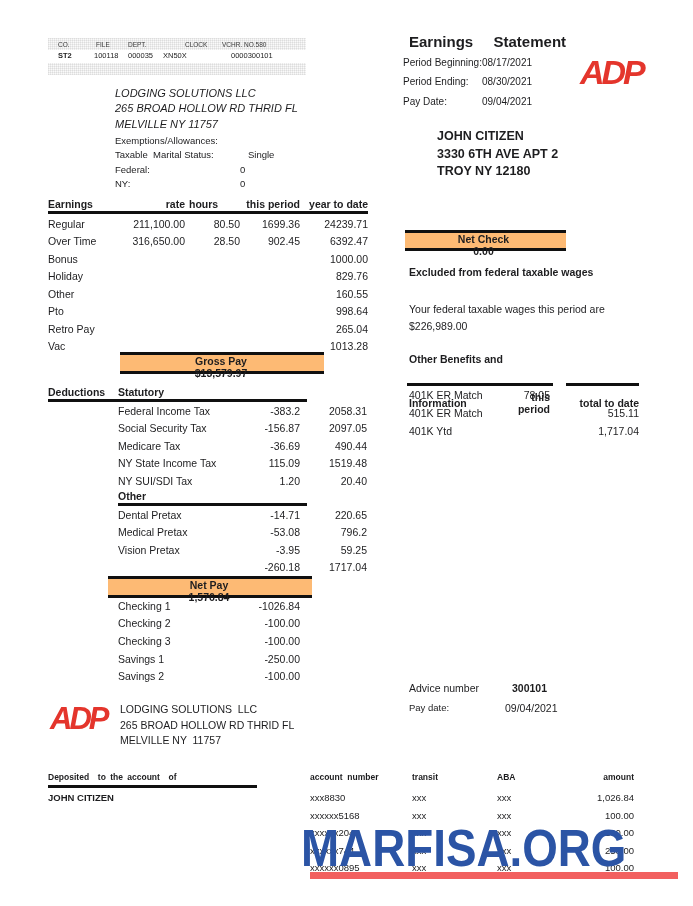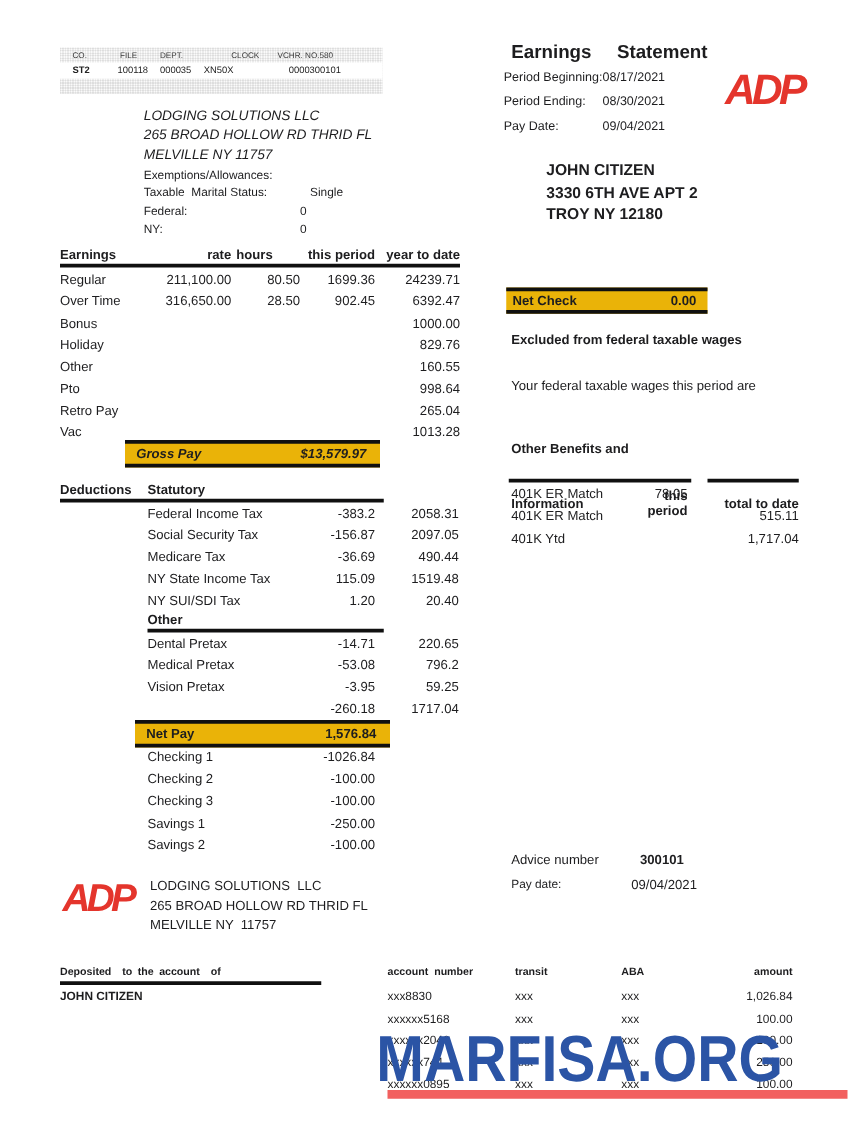--- a/index.html
+++ b/index.html
@@ -15,22 +15,22 @@
       repeating-linear-gradient(0deg, rgba(0,0,0,0.06) 0 1px, transparent 1px 2px),
       repeating-linear-gradient(90deg, rgba(0,0,0,0.06) 0 1px, transparent 1px 2px),
       #fafafa;}
   .hdr-white{position:absolute;left:0;top:12px;width:258px;height:13px;background:#fff;}
   .hl{position:absolute;top:3px;font-size:6.5px;color:#3a3a3a;}
   .hv{position:absolute;top:13px;font-size:7.5px;color:#222;}
   
   .rule{position:absolute;background:#101010;height:2.5px;}
   
   .bar{position:absolute;box-sizing:border-box;border-top:3px solid #101010;border-bottom:3px solid #101010;
-       background:#eab308;display:flex;justify-content:space-between;align-items:center;
-       font-weight:bold;font-size:10.5px;}
+       background:#fdba74;display:flex;justify-content:space-between;align-items:center;
+       font-weight:bold;font-size:10.5px;flex-direction:column;}
   
   .egrid{display:grid;grid-template-columns:65px 72px 55px 60px 68px;align-items:center;}
   .erow{height:17.5px;}
   .c2,.c4,.c5{text-align:right;}
   .c3{text-align:right;}
   .ehead .c3{text-align:left;padding-left:4px;}
   
   .dgrid{display:grid;grid-template-columns:125px 57px 67px;align-items:center;height:17.5px;}
   .dgrid .dv,.dgrid .dy{text-align:right;}
   .agrid{display:grid;grid-template-columns:125px 57px;align-items:center;height:17.6px;}
@@ -173,21 +173,21 @@
       <div class="egrid erow">
         <span>Vac</span>
         <span class="c2"></span>
         <span class="c3"></span>
         <span class="c4"></span>
         <span class="c5">1013.28</span>
       </div>
     </div>
   </div>
 
-  <div class="bar" style="left:100px;top:352px;width:204px;height:22px;padding:0 11px 0 9px;font-style:italic;">
+  <div class="bar" style="left:120px;top:352px;width:204px;height:22px;padding:0 11px 0 9px;">
     <span>Gross Pay</span>
     <span>$13,579.97</span>
   </div>
 
   <div class="abs b" style="left:48px;top:386px;font-size:10.5px;">
     <span>Deductions</span>
     <span class="abs" style="left:70px;top:0">Statutory</span>
   </div>
   <div class="rule" style="left:48px;top:399px;width:259px;"></div>
 
@@ -274,20 +274,21 @@
   </div>
 
   <div class="bar" style="left:405px;top:230px;width:161px;height:21px;padding:0 9px 0 5px;">
     <span>Net Check</span>
     <span>0.00</span>
   </div>
 
   <div class="abs b" style="left:409px;top:266px;font-size:10.5px;">Excluded from federal taxable wages</div>
   <div class="abs" style="left:409px;top:301px;font-size:10.5px;line-height:17px;">
     <div>Your federal taxable wages this period are</div>
+    <div>$226,989.00</div>
   </div>
 
   <div class="abs b" style="left:409px;top:353px;font-size:10.5px;">Other Benefits and</div>
   <div class="abs bgrid b" style="left:409px;top:367px;width:230px;height:14px;font-size:10.5px;margin-top:24px;">
     <span>Information</span>
     <span class="bp">this period</span>
     <span class="bt">total to date</span>
   </div>
   <div class="rule" style="left:407px;top:383px;width:146px;"></div>
   <div class="rule" style="left:566px;top:383px;width:73px;"></div>

